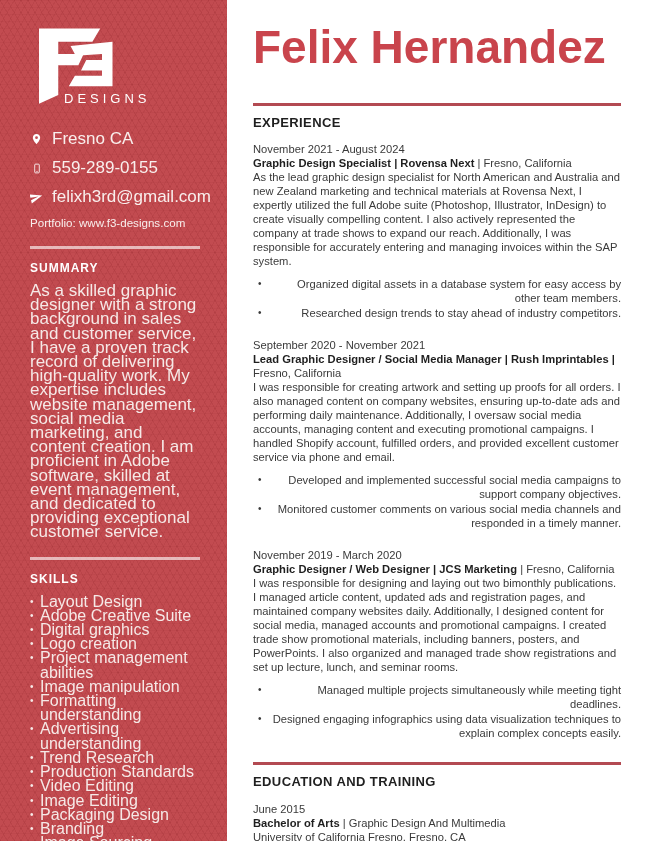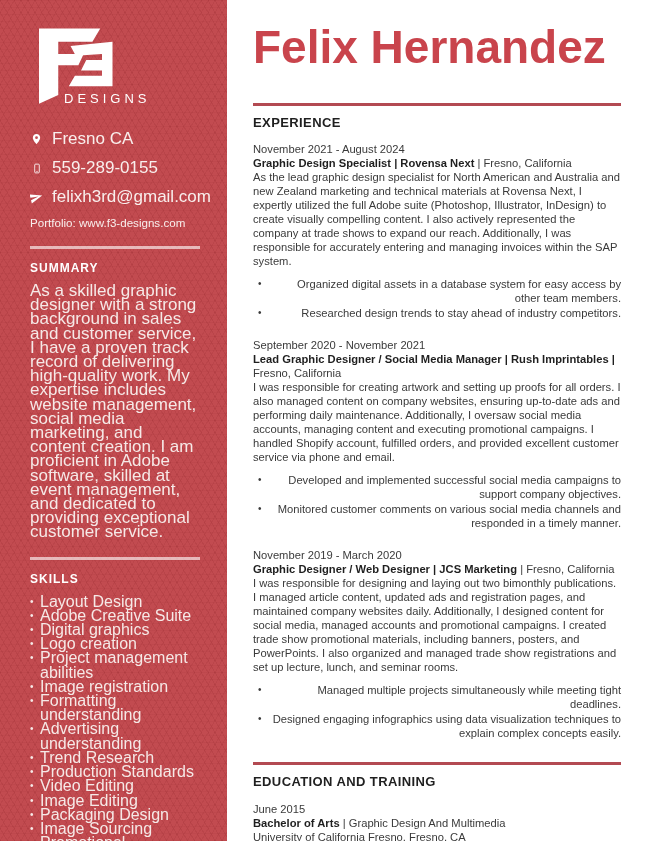--- a/index.html
+++ b/index.html
@@ -113,28 +113,29 @@
   <p class="summary-text">As a skilled graphic designer with a strong background in sales and customer service, I have a proven track record of delivering high-quality work. My expertise includes website management, social media marketing, and content creation. I am proficient in Adobe software, skilled at event management, and dedicated to providing exceptional customer service.</p>
 
   <hr class="side-hr">
   <h2 class="side-h2">SKILLS</h2>
   <ul class="skills">
     <li>Layout Design</li>
     <li>Adobe Creative Suite</li>
     <li>Digital graphics</li>
     <li>Logo creation</li>
     <li>Project management abilities</li>
-    <li>Image registration</li>
+    <li>Image manipulation</li>
     <li>Formatting understanding</li>
     <li>Advertising understanding</li>
     <li>Trend Research</li>
     <li>Production Standards</li>
     <li>Video Editing</li>
     <li>Image Editing</li>
     <li>Packaging Design</li>
+    <li>Branding</li>
     <li>Image Sourcing</li>
     <li>Promotional Campaigns</li>
     <li>Brand Organized</li>
     <li>Email Marketing</li>
   </ul>
 </aside>
 
 <main class="main">
   <h1 class="name">Felix Hernandez</h1>
   <hr class="red-hr">

